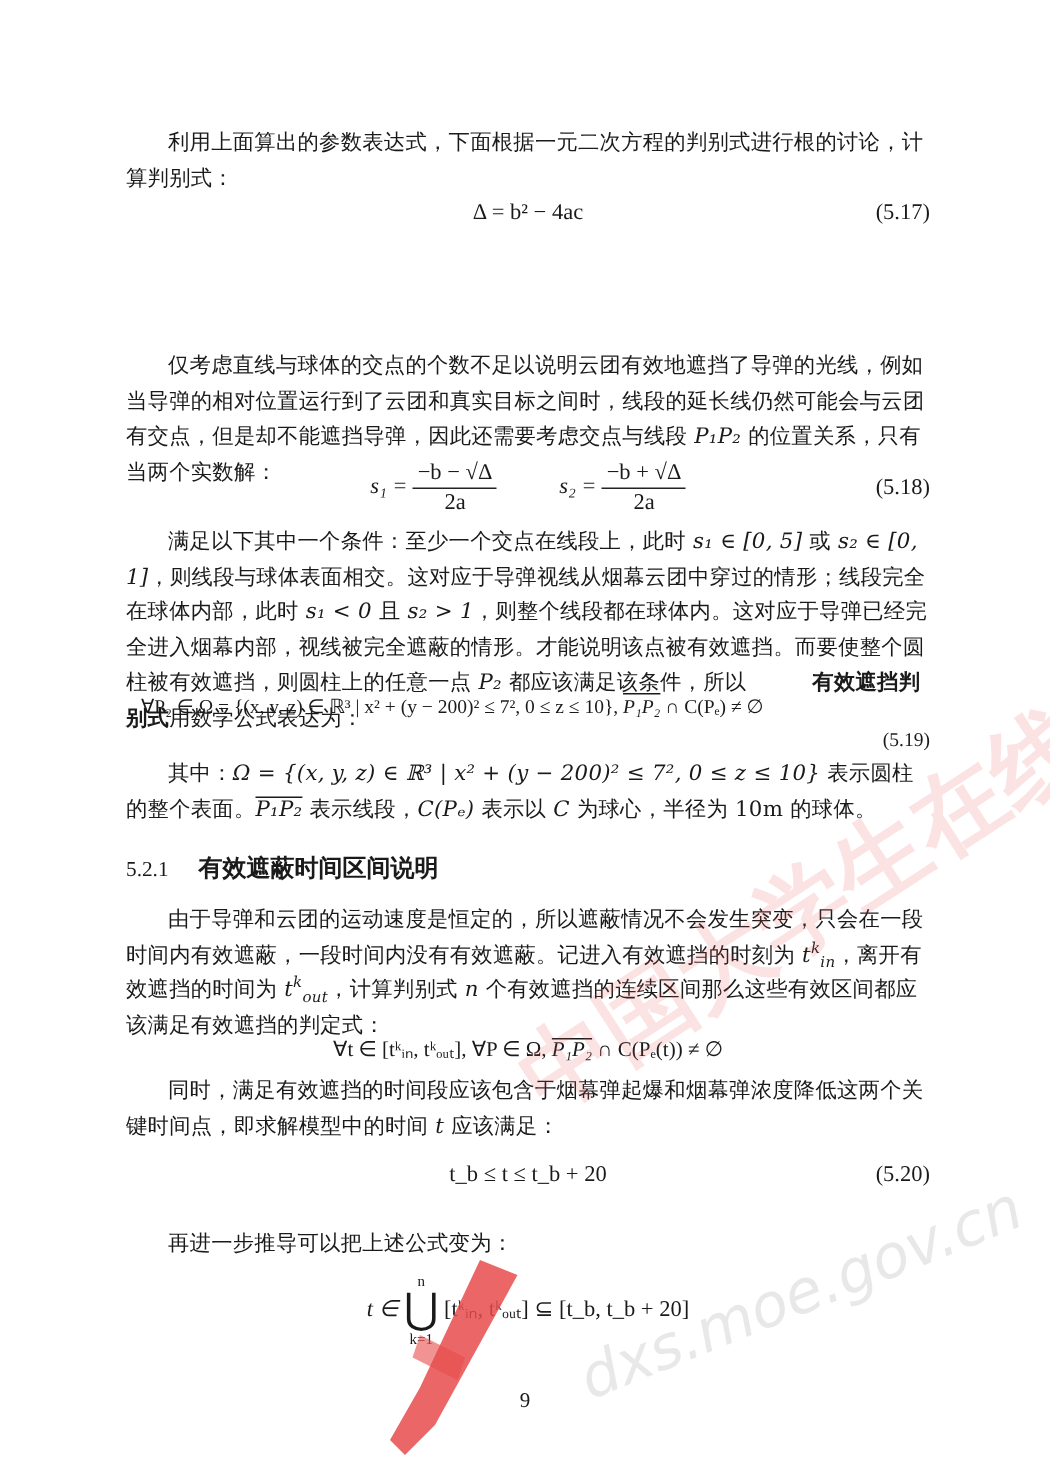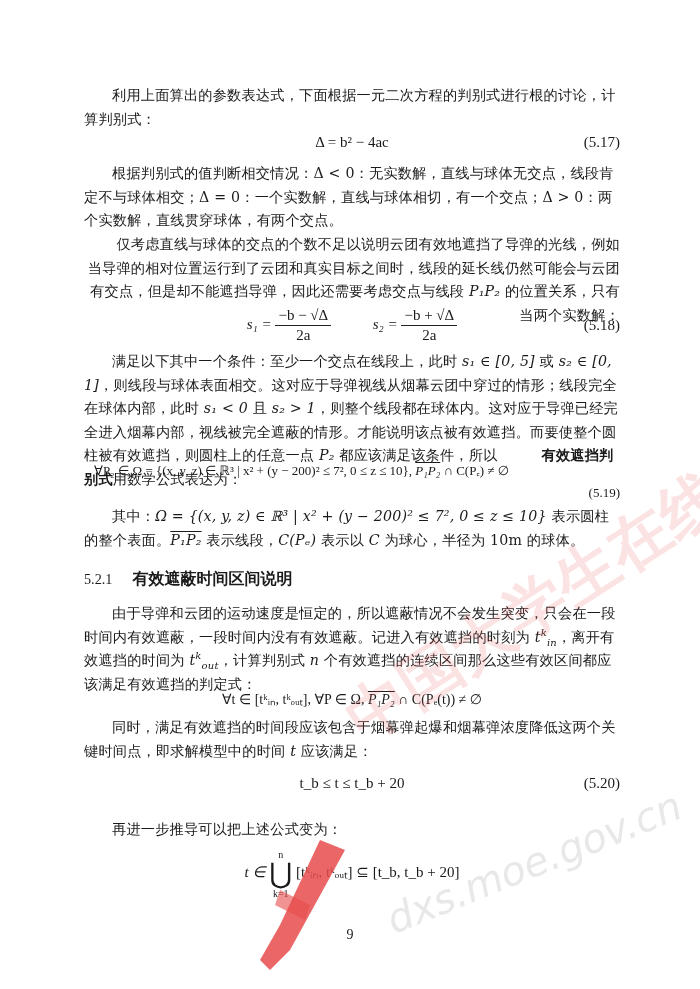--- a/index.html
+++ b/index.html
@@ -39,25 +39,22 @@
 
   <div class="text" style="top:84px;">
     <p class="p">利用上面算出的参数表达式，下面根据一元二次方程的判别式进行根的讨论，计算判别式：</p>
   </div>
 
   <div class="eq" style="top:134px; height:24px;">
     <div class="body">Δ = b² − 4ac</div>
     <div class="num">(5.17)</div>
   </div>
 
-  <div class="text" style="top:162px;">
-    <p class="p">根据判别式的值判断相交情况：Δ &lt; 0：无实数解，直线与球体无交点，线段肯定不与球体相交；Δ = 0：一个实数解，直线与球体相切，有一个交点；Δ &gt; 0：两个实数解，直线贯穿球体，有两个交点。</p>
-  </div>
 
-  <div class="text" style="top:233px;text-align:right;">
+  <div class="text" style="top:233px;">
     <p class="p"><span>仅考虑直线与球体的交点的个数不足以说明云团有效地遮挡了导弹的光线，例如当导弹的相对位置运行到了云团和真实目标之间时，线段的延长线仍然可能会与云团有交点，但是却不能遮挡导弹，因此还需要考虑交点与线段 </span><i>P₁P₂</i><span> 的位置关系，只有当两个实数解：</span></p>
   </div>
 
   <div class="eq" style="top:306px; height:44px;">
     <div class="body">
       <i>s₁ =</i>
       <span class="frac">
         <span class="n">−b − √Δ</span>
         <span class="d">2a</span>
       </span>

